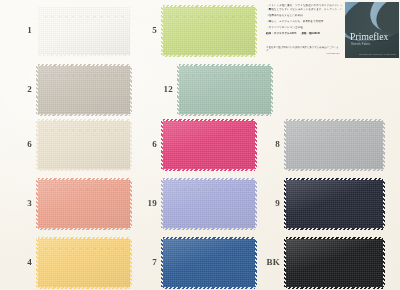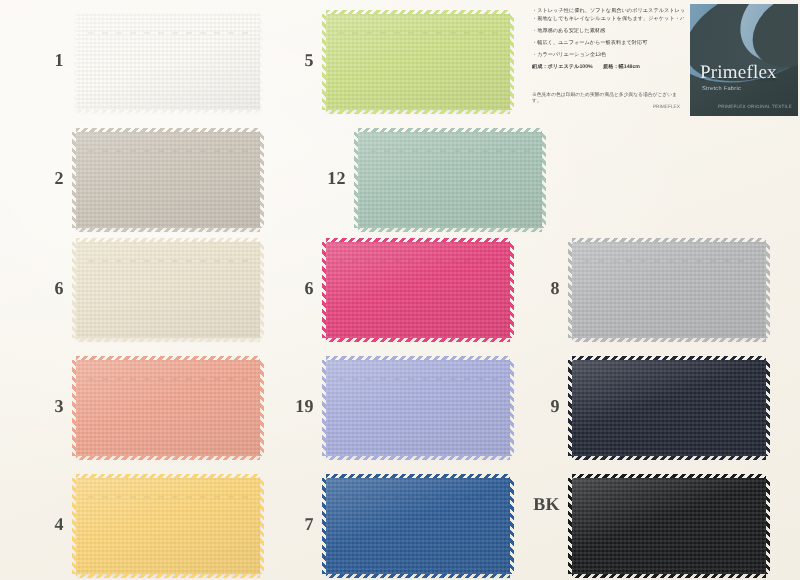--- a/index.html
+++ b/index.html
@@ -322,21 +322,21 @@
           <div class="zig top" style="background: repeating-linear-gradient(135deg, rgb(35, 40, 54) 0px, rgb(35, 40, 54) 1.5px, rgba(0, 0, 0, 0) 1.5px, rgba(0, 0, 0, 0) 3px);"></div>
           <div class="zig bot" style="background: repeating-linear-gradient(135deg, rgb(35, 40, 54) 0px, rgb(35, 40, 54) 1.5px, rgba(0, 0, 0, 0) 1.5px, rgba(0, 0, 0, 0) 3px);"></div>
           <div class="zigv lft" style="background: repeating-linear-gradient(45deg, rgb(35, 40, 54) 0px, rgb(35, 40, 54) 1.5px, rgba(0, 0, 0, 0) 1.5px, rgba(0, 0, 0, 0) 3px);"></div>
           <div class="zigv rgt" style="background: repeating-linear-gradient(45deg, rgb(35, 40, 54) 0px, rgb(35, 40, 54) 1.5px, rgba(0, 0, 0, 0) 1.5px, rgba(0, 0, 0, 0) 3px);"></div>
           <div class="weave"></div>
           <div class="dash"></div>
           <div class="sheen"></div>
         </div>
       </div>
       <div class="cell" style="left: 0px; top: 0px; width: 400px; height: 290px;">
-        <div class="label" style="left: 264px; width: 16px; top: 248px;">BK</div>
+        <div class="label" style="left: 264px; width: 16px; top: 258px;">BK</div>
         <div class="swatch" title="black" style="left: 286px; top: 239px; width: 97px; height: 48px; background: rgb(27, 28, 30); box-shadow: rgba(0, 0, 0, 0.07) 0px 1px 2px;">
           <div class="zig top" style="background: repeating-linear-gradient(135deg, rgb(27, 28, 30) 0px, rgb(27, 28, 30) 1.5px, rgba(0, 0, 0, 0) 1.5px, rgba(0, 0, 0, 0) 3px);"></div>
           <div class="zig bot" style="background: repeating-linear-gradient(135deg, rgb(27, 28, 30) 0px, rgb(27, 28, 30) 1.5px, rgba(0, 0, 0, 0) 1.5px, rgba(0, 0, 0, 0) 3px);"></div>
           <div class="zigv lft" style="background: repeating-linear-gradient(45deg, rgb(27, 28, 30) 0px, rgb(27, 28, 30) 1.5px, rgba(0, 0, 0, 0) 1.5px, rgba(0, 0, 0, 0) 3px);"></div>
           <div class="zigv rgt" style="background: repeating-linear-gradient(45deg, rgb(27, 28, 30) 0px, rgb(27, 28, 30) 1.5px, rgba(0, 0, 0, 0) 1.5px, rgba(0, 0, 0, 0) 3px);"></div>
           <div class="weave"></div>
           <div class="dash"></div>
           <div class="sheen"></div>
         </div>
       </div>

